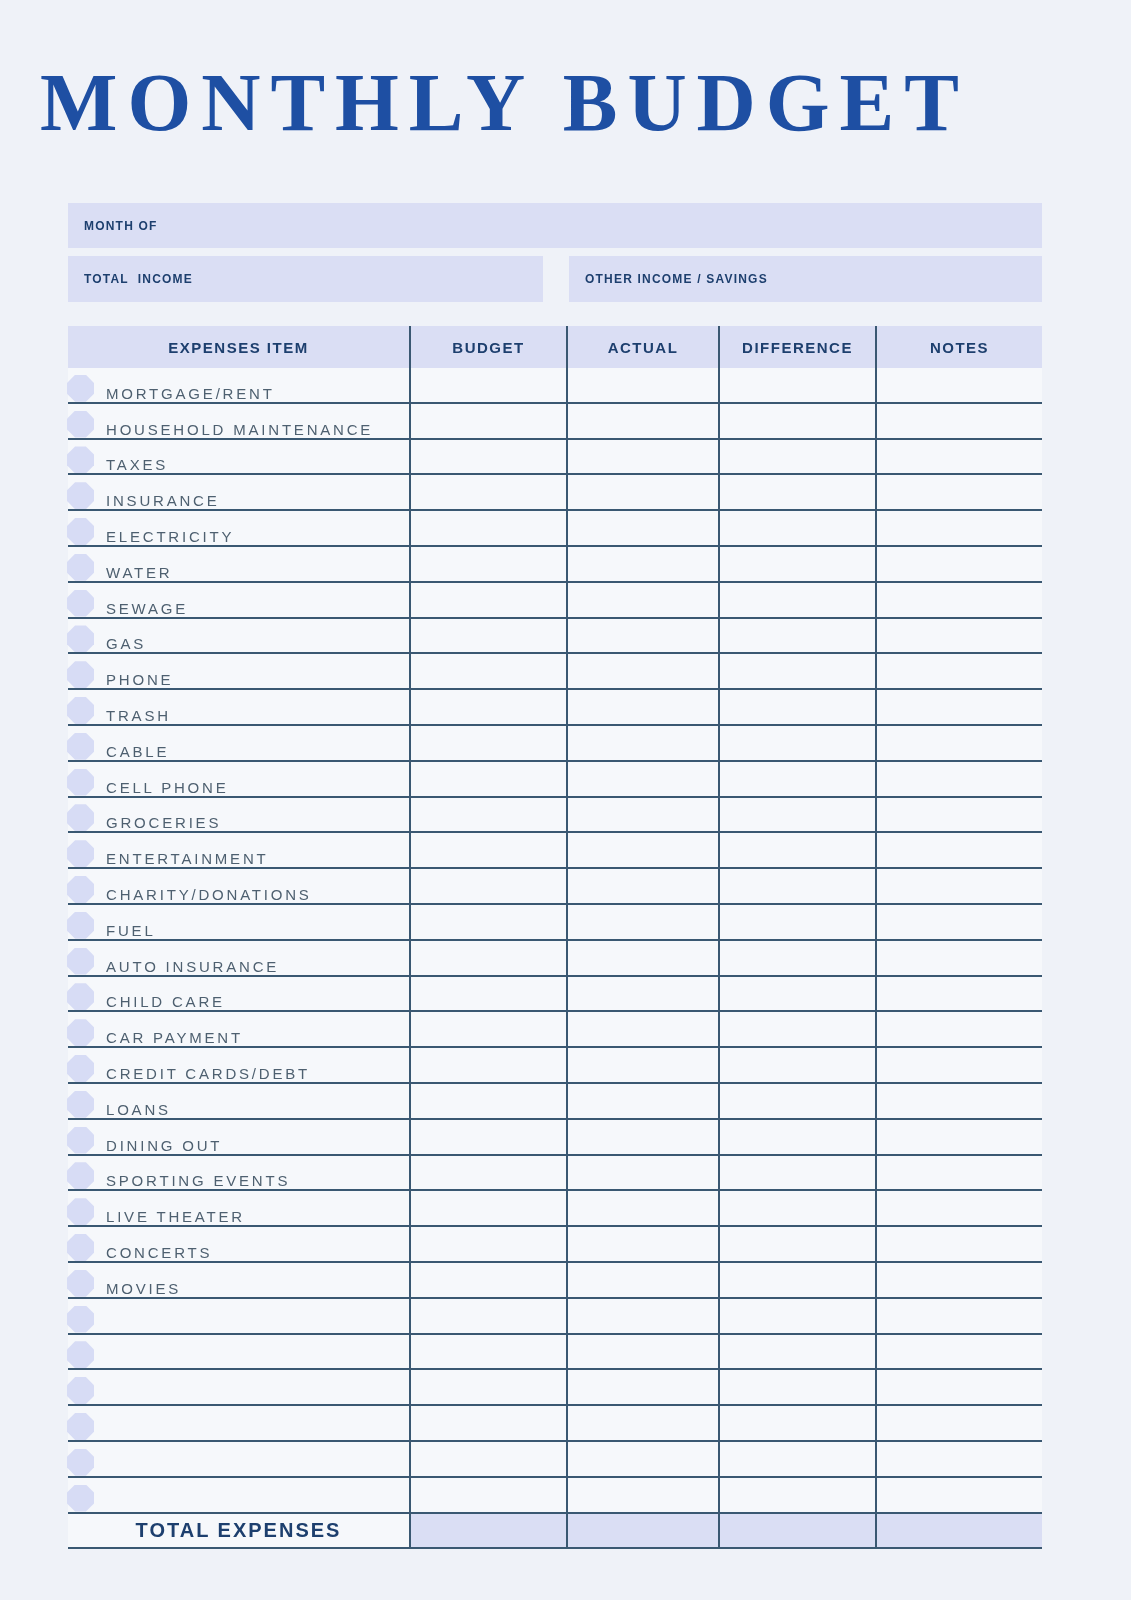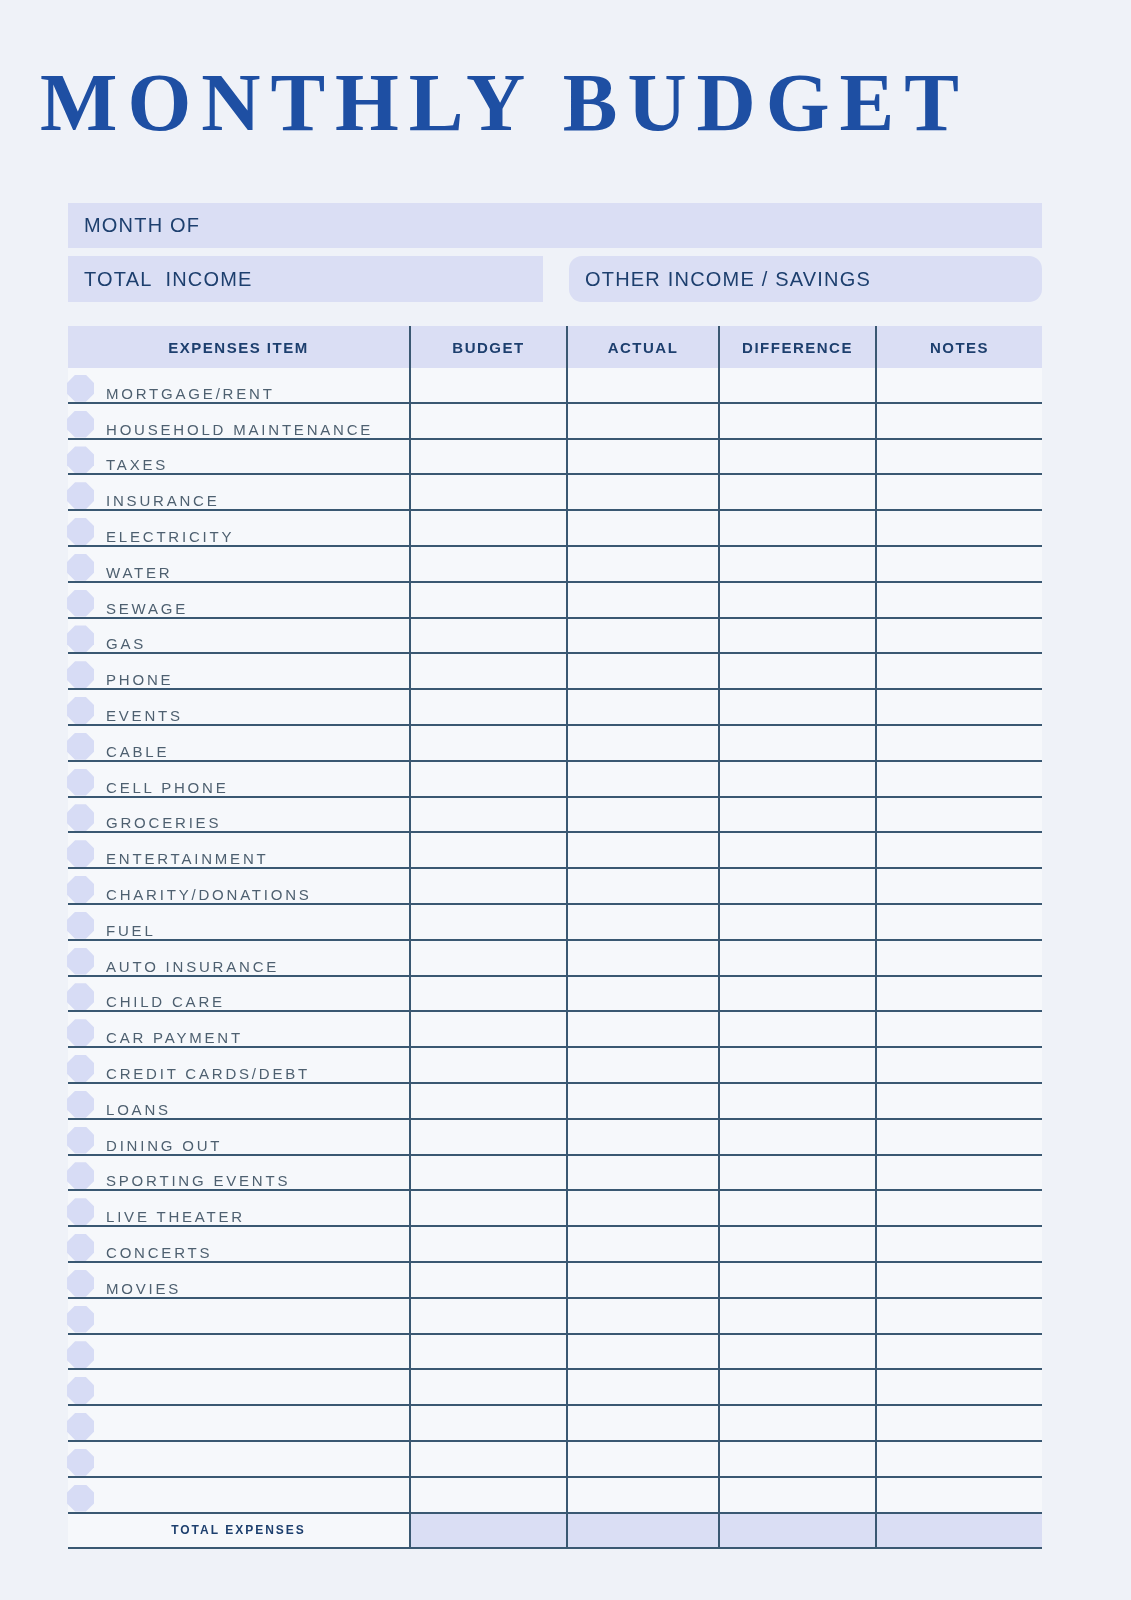--- a/index.html
+++ b/index.html
@@ -39,28 +39,28 @@
   .bar{
     position:absolute;
     background:var(--panel_lavender);
     display:flex;
     align-items:center;
     box-sizing:border-box;
     padding-left:16px;
   }
   .bar .bar-label{
     color:var(--navy_text);
-    font-weight:400;
-    font-size:20px;
+    font-weight:700;
+    font-size:12px;
     letter-spacing:1.2px;
     white-space:pre;
   }
   .month-bar{left:68px;top:203px;width:974px;height:45px;}
   .income-left{left:68px;top:256px;width:475px;height:46px;}
-  .income-right{left:569px;top:256px;width:473px;height:46px;border-radius:13px;}
+  .income-right{left:569px;top:256px;width:473px;height:46px;}
 
   
   .budget-table{
     position:absolute;
     left:68px;top:326px;width:974px;
   }
   .trow{
     display:grid;
     grid-template-columns:341px 157px 152px 157px 167px;
     box-sizing:border-box;
@@ -107,21 +107,21 @@
     border-bottom:2px solid var(--grid_line);
     background:var(--row_bg);
   }
   .total-row .lav{background:var(--panel_lavender);}
   .total-label-cell{
     display:flex;align-items:center;justify-content:center;
   }
   .total-label{
     color:var(--navy_text);
     font-weight:700;
-    font-size:12px;
+    font-size:20px;
     letter-spacing:2px;
   }
 </style>
 </head>
 <body>
 
 <div class="page">
 
   <h1 class="page-title">MONTHLY BUDGET</h1>
 
@@ -243,21 +243,21 @@
         </div>
         <div class="cell v"></div>
         <div class="cell v"></div>
         <div class="cell v"></div>
         <div class="cell v"></div>
       </div>
 
       <div class="trow body-row">
         <div class="cell label-cell">
           <span class="bullet"></span>
-          <span class="item-label">EVENTS</span>
+          <span class="item-label">TRASH</span>
         </div>
         <div class="cell v"></div>
         <div class="cell v"></div>
         <div class="cell v"></div>
         <div class="cell v"></div>
       </div>
 
       <div class="trow body-row">
         <div class="cell label-cell">
           <span class="bullet"></span>

